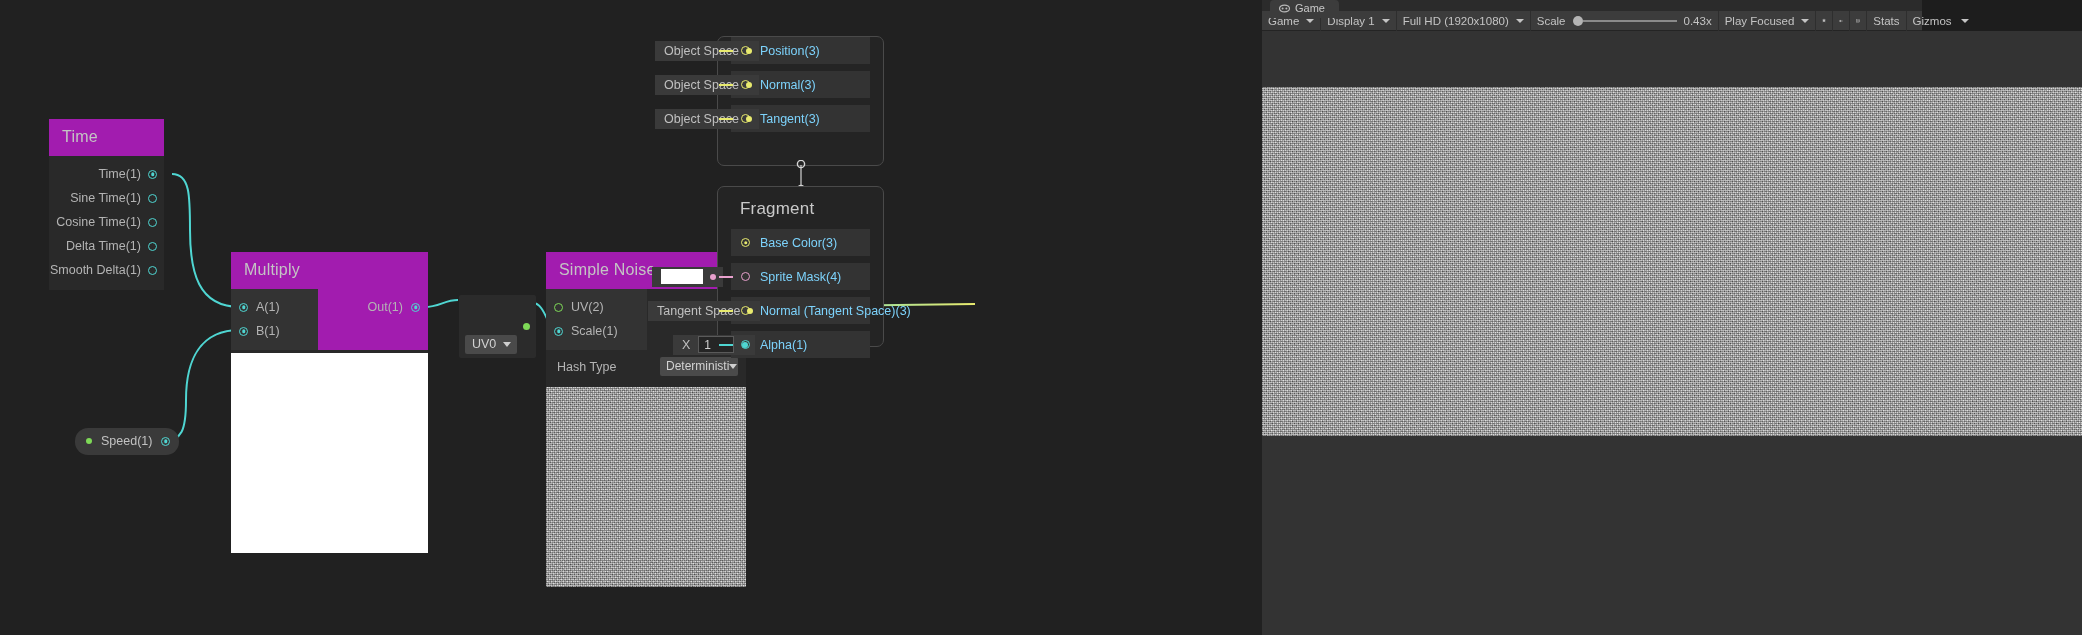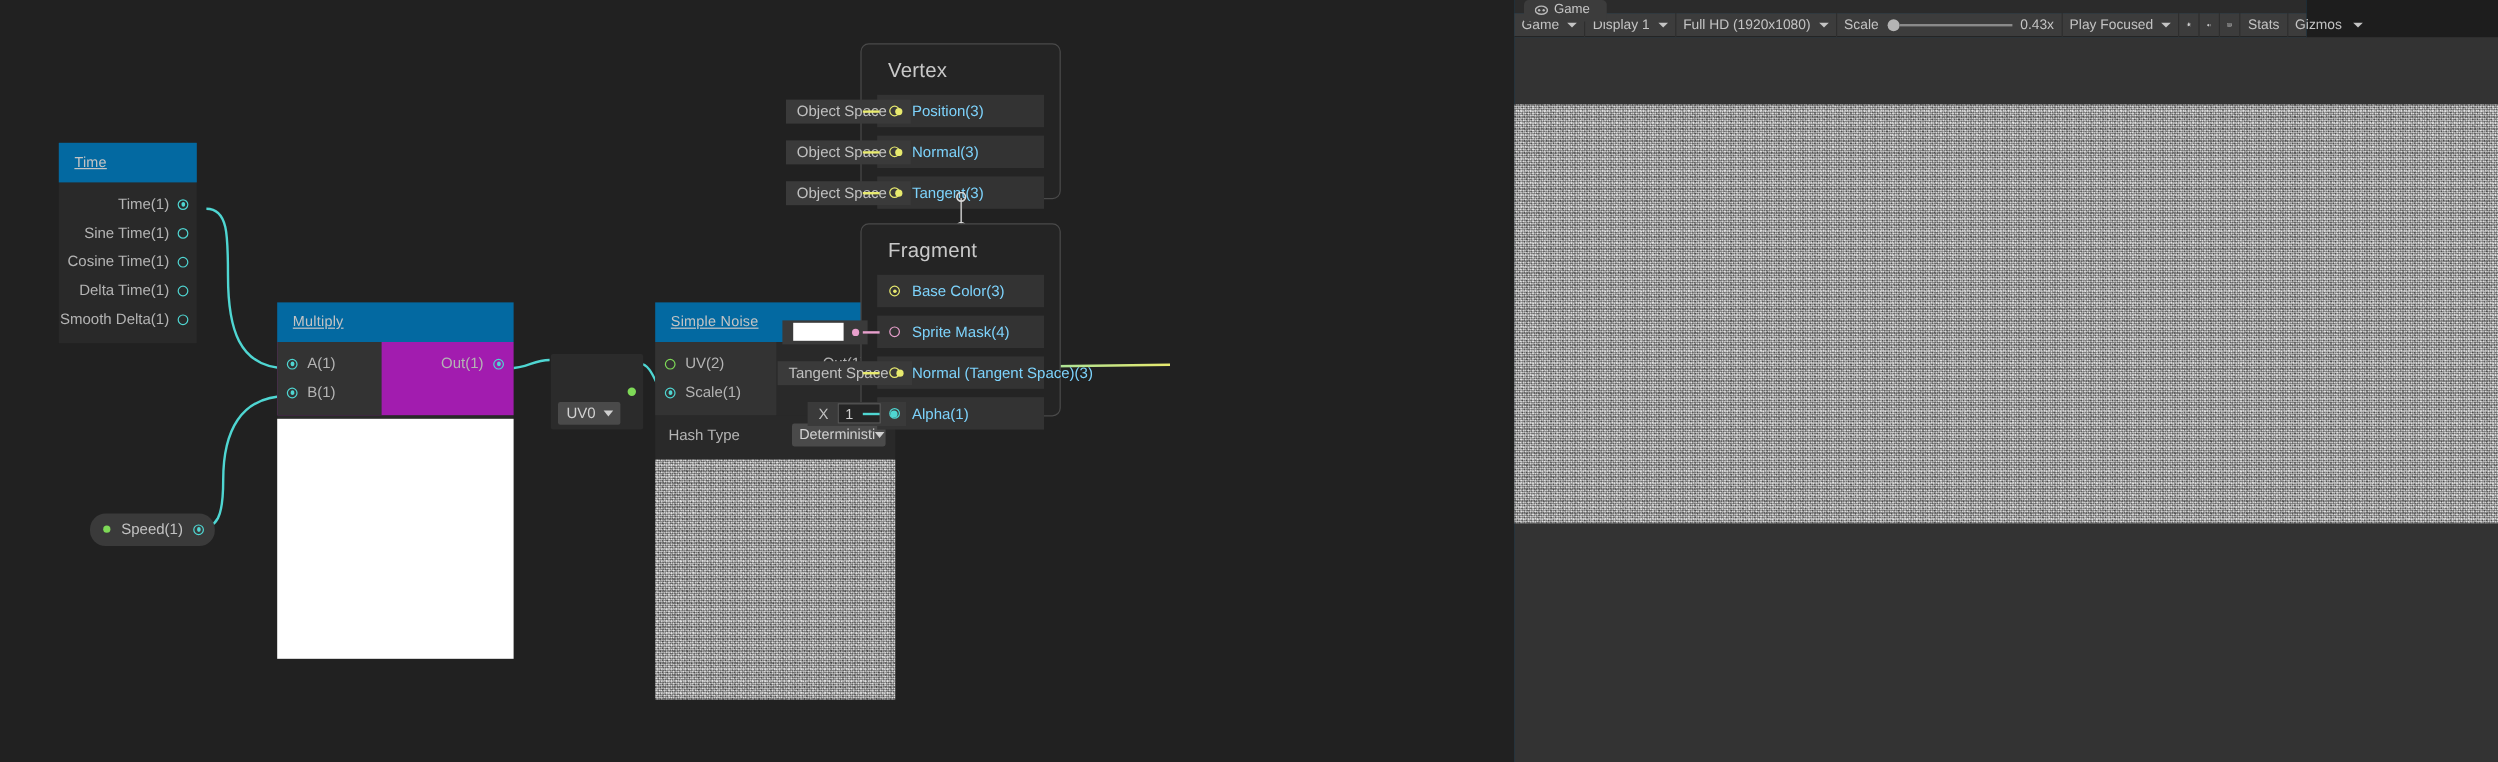--- a/index.html
+++ b/index.html
@@ -13,24 +13,23 @@
   
   #graph {
     position: absolute; left: 0; top: 0;
     width: 1262px; height: 635px;
     background: #212121;
   }
 
   
   .node { position: absolute; background: #292929; }
   .node-title {
-    background: #0369a1; color: #c4c4c4;
-    font-size: 12px; padding: 9px 13px 10px 13px;
+    background: #a21caf; color: #c4c4c4;
+    font-size: 16px; padding: 9px 13px 10px 13px;
     letter-spacing: .2px;
-    text-decoration: underline;
   }
   .slot-row {
     display: flex; align-items: center;
     height: 24px; position: relative;
   }
   .slot-label { color: #b4b4b4; font-size: 12.5px; white-space: nowrap; }
 
   
   .port {
     width: 9px; height: 9px; border-radius: 50%;
@@ -175,21 +174,21 @@
   
   #stack-link { position: absolute; left: 795px; top: 160px; width: 12px; height: 33px; }
 
   
   #wires { position: absolute; left: 0; top: 0; width: 1262px; height: 635px;
            pointer-events: none; }
 
   
   #gameview {
     position: absolute; left: 1262px; top: 0;
-    width: 660px; height: 635px; background: #0c4a6e;
+    width: 660px; height: 635px; background: #3b82f6;
   }
   #game-tabstrip {
     position: relative; height: 11px; background: #2b2b2b;
   }
   #game-tab {
     position: absolute; left: 8px; top: 0;
     display: flex; align-items: center; gap: 5px;
     background: #3c3c3c; color: #c8c8c8; font-size: 11px;
     padding: 2px 14px 4px 9px; border-radius: 4px 4px 0 0;
     height: 18px; overflow: hidden;
@@ -337,21 +336,20 @@
       <div class="preview noise-tex"></div>
     </div>
 
     <div id="prop-speed">
       <span class="bullet" style="background: rgb(126, 217, 87);"></span>
       <span class="lbl">Speed(1)</span>
       <span class="port filled"></span>
     </div>
 
     <div class="master" id="master-vertex">
-      <div class="master-title">Vertex</div>
 
       <div class="master-row">
         <div class="chip" style="left:-76px;">
           <span class="chip-label">Object Space</span>
           <span class="pin yellow"></span>
         </div>
         <div class="stub" style="left:-12px; top:13px; width:14px; background:#e8ea6e;"></div>
         <span class="port yellow"></span>
         <span class="slot-label">Position(3)</span>
       </div>

